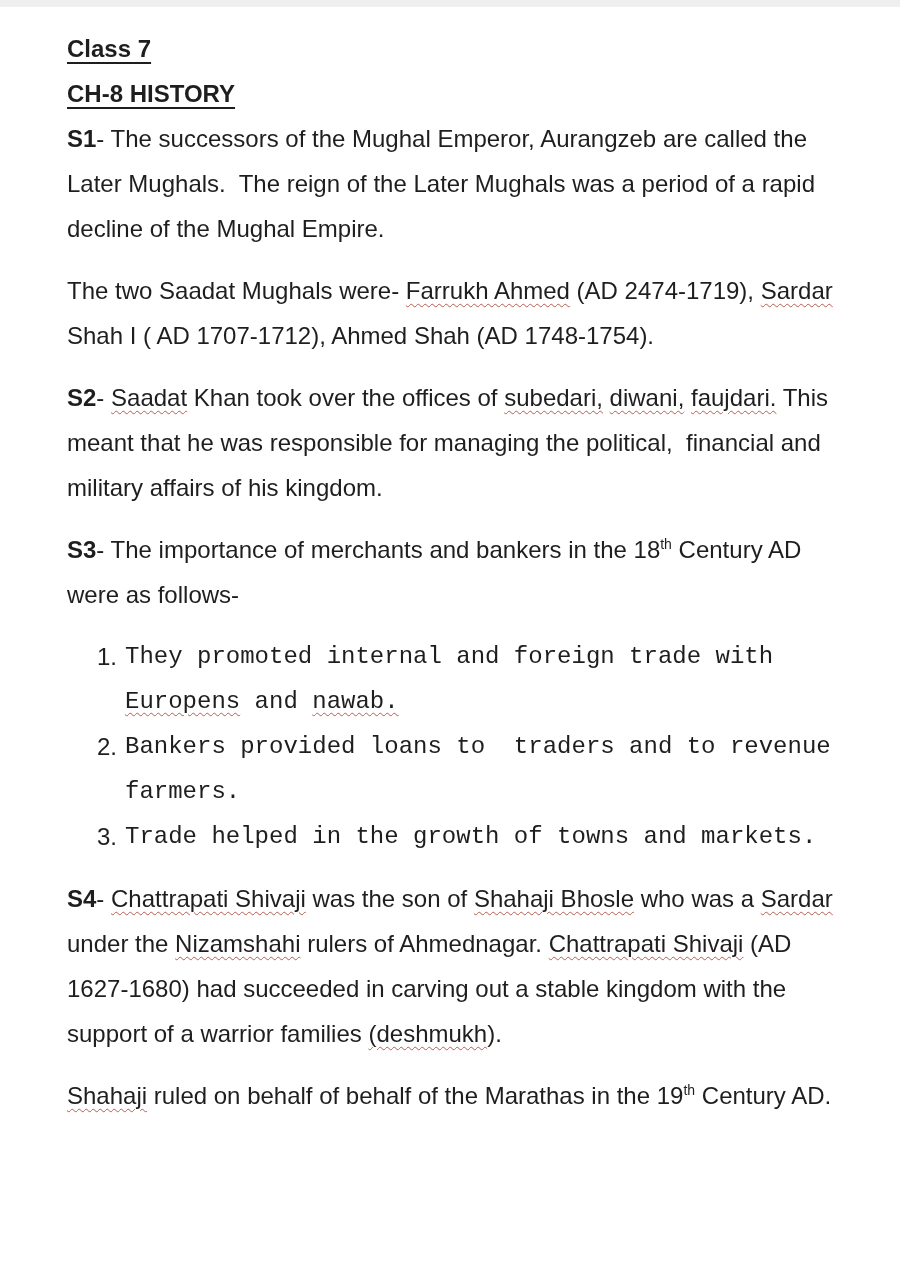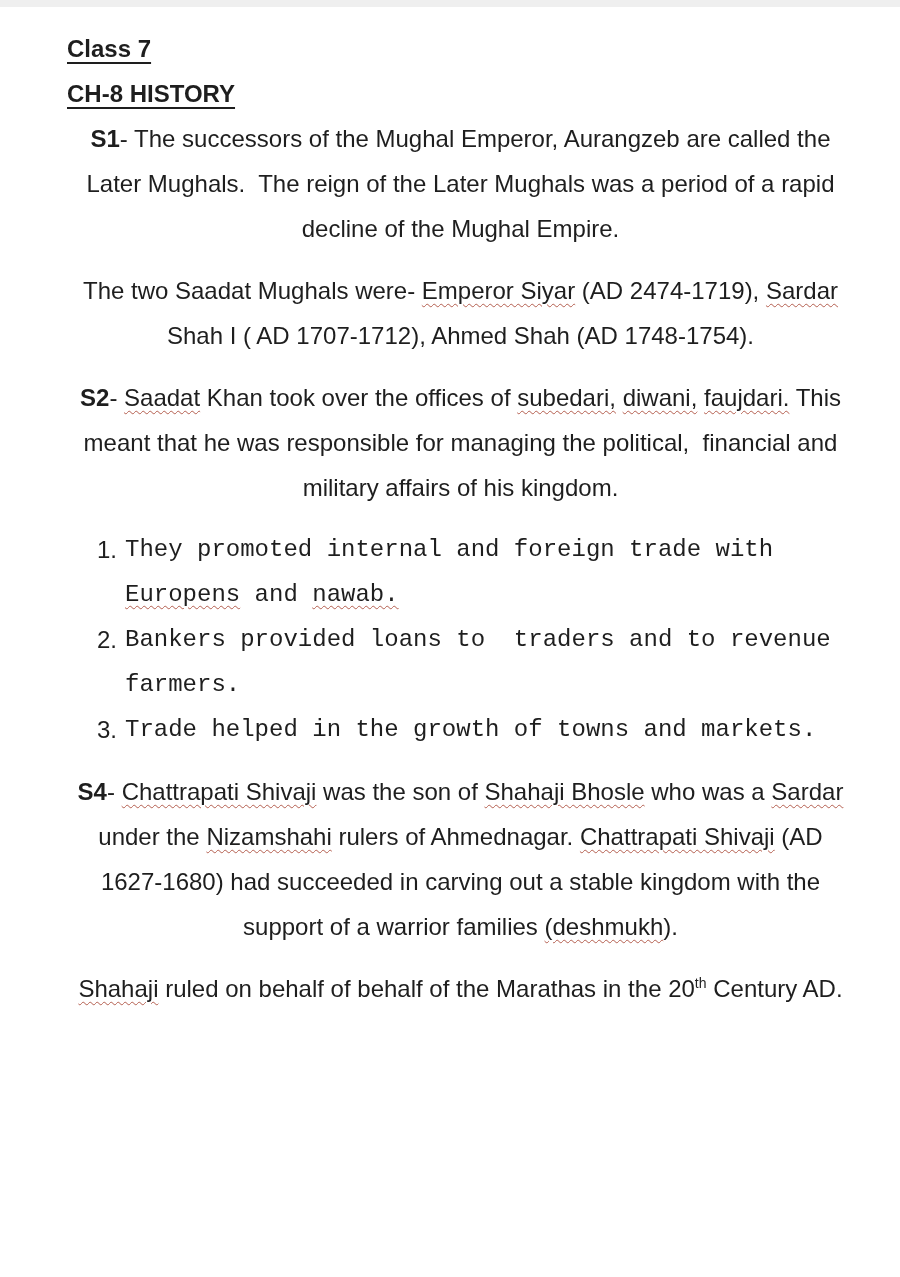--- a/index.html
+++ b/index.html
@@ -33,21 +33,21 @@
     font-size: 24px;
     line-height: 45px;
     white-space: pre-wrap;
   }
   .heading {
     font-weight: 700;
     text-decoration: underline;
     text-decoration-thickness: 2px;
     text-underline-offset: 5px;
   }
-  .para { margin-bottom: 17px; text-align: center; }
+  .para { margin-bottom: 17px; }
   .b { font-weight: 700; }
   .sp {
     text-decoration-line: underline;
     text-decoration-style: wavy;
     text-decoration-color: var(--squiggle);
     text-decoration-thickness: 1px;
     text-underline-offset: 4px;
   }
   .sup {
     font-size: 14px;
@@ -69,19 +69,20 @@
 </style>
 </head>
 <body>
 
 <div class="top-strip"></div>
 <div class="page">
   <div id="doc">
       <p class="block heading"><span class="">Class 7</span></p>
       <p class="block heading"><span class="">CH-8 HISTORY</span></p>
       <p class="block para"><span class="b">S1</span><span class="">- The successors of the Mughal Emperor, Aurangzeb are called the Later Mughals.  The reign of the Later Mughals was a period of a rapid decline of the Mughal Empire.</span></p>
-      <p class="block para"><span class="">The two Saadat Mughals were- </span><span class="sp">Emperor Siyar</span><span class=""> (AD 2474-1719), </span><span class="sp">Sardar</span><span class=""> Shah I ( AD 1707-1712), Ahmed Shah (AD 1748-1754).</span></p>
+      <p class="block para"><span class="">The two Saadat Mughals were- </span><span class="sp">Farrukh Ahmed</span><span class=""> (AD 2474-1719), </span><span class="sp">Sardar</span><span class=""> Shah I ( AD 1707-1712), Ahmed Shah (AD 1748-1754).</span></p>
       <p class="block para"><span class="b">S2</span><span class="">- </span><span class="sp">Saadat</span><span class=""> Khan took over the offices of </span><span class="sp">subedari,</span><span class=""> </span><span class="sp">diwani,</span><span class=""> </span><span class="sp">faujdari.</span><span class=""> This meant that he was responsible for managing the political,  financial and military affairs of his kingdom.</span></p>
+      <p class="block para"><span class="b">S3</span><span class="">- The importance of merchants and bankers in the 18</span><span class="sup">th</span><span class=""> Century AD were as follows-</span></p>
       <ol class="list block"><li><span class="num">1.</span><span class="li-text"><span class="">They promoted internal and foreign trade with </span><span class="sp">Europens</span><span class=""> and </span><span class="sp">nawab.</span></span></li><li><span class="num">2.</span><span class="li-text"><span class="">Bankers provided loans to  traders and to revenue farmers.</span></span></li><li><span class="num">3.</span><span class="li-text"><span class="">Trade helped in the growth of towns and markets.</span></span></li></ol>
       <p class="block para"><span class="b">S4</span><span class="">- </span><span class="sp">Chattrapati Shivaji</span><span class=""> was the son of </span><span class="sp">Shahaji Bhosle</span><span class=""> who was a </span><span class="sp">Sardar</span><span class=""> under the </span><span class="sp">Nizamshahi</span><span class=""> rulers of Ahmednagar. </span><span class="sp">Chattrapati Shivaji</span><span class=""> (AD 1627-1680) had succeeded in carving out a stable kingdom with the support of a warrior families </span><span class="sp">(deshmukh</span><span class="">).</span></p>
-      <p class="block para"><span class="sp">Shahaji</span><span class=""> ruled on behalf of behalf of the Marathas in the 20</span><span class="sup">th</span><span class=""> Century AD.</span></p>
+      <p class="block para"><span class="sp">Shahaji</span><span class=""> ruled on behalf of behalf of the Marathas in the 19</span><span class="sup">th</span><span class=""> Century AD.</span></p>
     </div>
 </div>
 
 </body></html>

